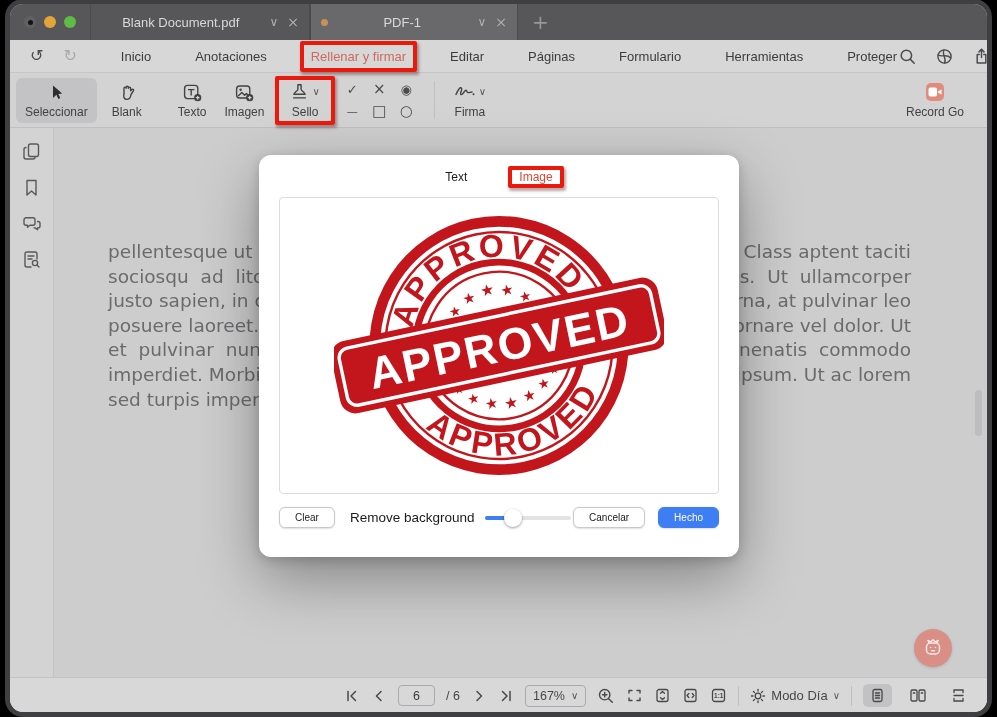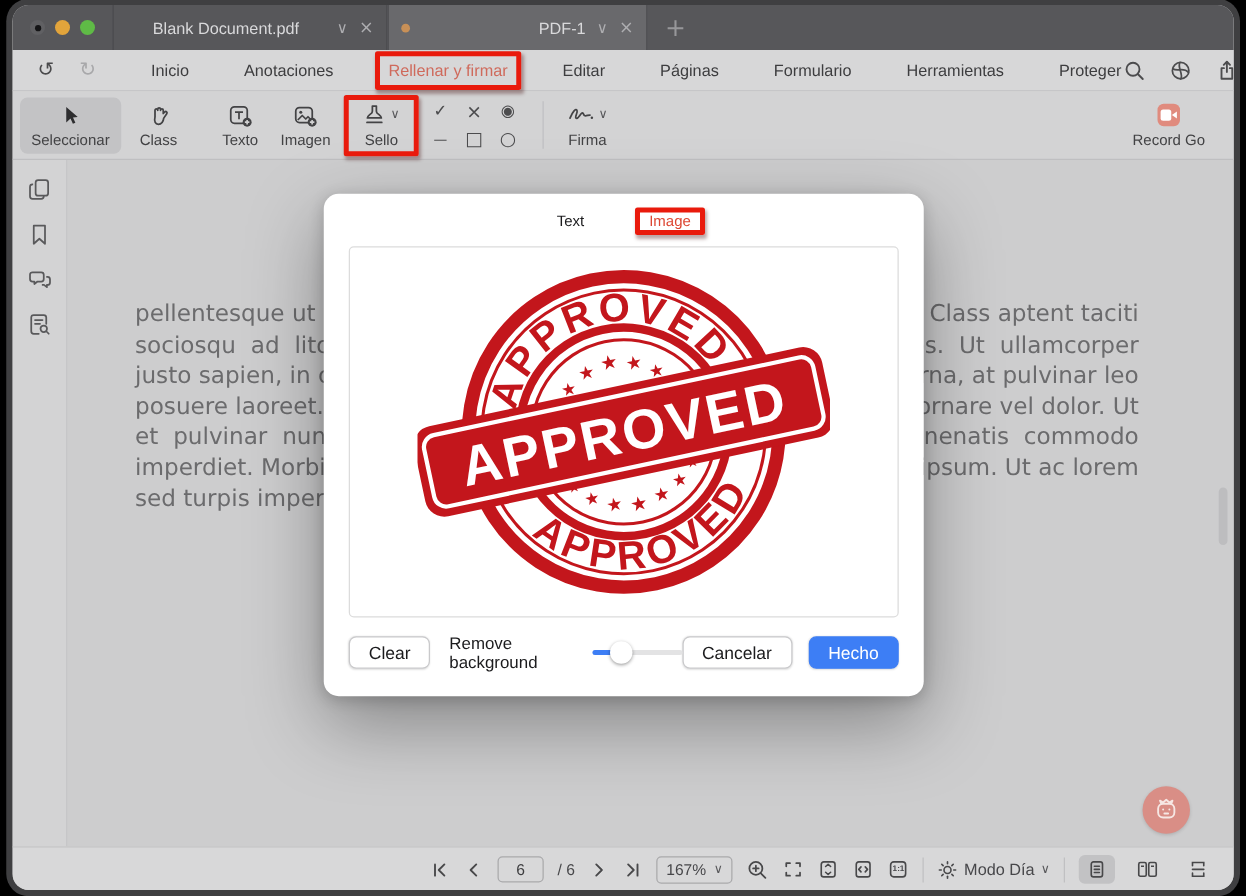--- a/index.html
+++ b/index.html
@@ -16,21 +16,21 @@
   .traffic { display:flex; align-items:center; gap:8px; padding:0 14px 0 14px; }
   .tl { width:12px; height:12px; border-radius:50%; position:relative; }
   .tl-close { background:#606063; }
   .tl-close::after { content:""; position:absolute; left:3.5px; top:3.5px; width:5px; height:5px; border-radius:50%; background:#141416; }
   .tl-min { background:#e2a43b; }
   .tl-max { background:#5fba46; }
   .tab { display:flex; align-items:center; border-left:1px solid #4b4b4e; border-right:1px solid #4b4b4e; padding:0 10px; min-width:0; }
   .tab-inactive { width:220px; }
   .tab-active { width:208px; background:#69696c; }
   .tab-title { color:#d9d9db; font-size:13px; flex:1; text-align:center; white-space:nowrap; overflow:hidden; }
-  .tab-active .tab-title { text-align:right; margin-left:8px; }
+  .tab-active .tab-title { text-align:center; margin-left:8px; }
   .tab-ctrl { color:#aeaeb1; font-size:12px; margin-left:9px; cursor:default; }
   .mod-dot { width:7px; height:7px; border-radius:50%; background:#c89057; flex:none; }
   .newtab { color:#97979a; font-size:20px; display:flex; align-items:center; padding:0 14px; }
 
   
   .menubar { height:33px; background:#d7d7d8; display:flex; align-items:center; border-bottom:1px solid #c6c6c8; padding:0 18px 0 20px; }
   .histbtn { font-size:16px; color:#4a4a4c; margin-right:20px; line-height:1; }
   .histbtn.disabled { color:#a8a8aa; }
   .menu-items { display:flex; gap:40px; margin-left:22px; align-items:center; }
   .menu-item { font-size:13px; color:#3d3d3f; white-space:nowrap; position:relative; padding:3px 2px; }
@@ -74,21 +74,21 @@
 
   
   .dialog { position:absolute; left:205px; top:27px; width:480px; height:402px; background:#fff; border-radius:12px;
     box-shadow:0 22px 60px rgba(0,0,0,.35), 0 3px 12px rgba(0,0,0,.18); z-index:50; }
   .dlg-tabs { display:flex; justify-content:center; gap:52px; padding-top:15px; }
   .dlg-tab { font-size:12px; color:#1b1b1d; position:relative; }
   .dlg-tab.active-img { color:#dd4733; }
   .preview { margin:13px 20px 0; height:297px; border:1px solid #dcdcdc; border-radius:4px; background:#fff;
     display:flex; align-items:center; justify-content:center; overflow:hidden; }
   .dlg-footer { display:flex; align-items:center; padding:0 20px; margin-top:13px; }
-  .btn { font-size:14px; color:#1b1b1d; background:#fff; border:1px solid #c9c9cb; border-radius:6px;
+  .btn { font-size:10px; color:#1b1b1d; background:#fff; border:1px solid #c9c9cb; border-radius:6px;
     padding:4px 15px; box-shadow:0 .5px 1.5px rgba(0,0,0,.12); }
   .btn-primary { background:#3d7ef5; border-color:#3d7ef5; color:#fff; }
   .rb-label { font-size:13.5px; color:#1b1b1d; margin-left:15px; }
   .slider { position:relative; width:86px; height:4px; border-radius:2px; background:#e3e3e4; margin-left:11px; }
   .slider .fill { position:absolute; left:0; top:0; height:4px; width:32%; border-radius:2px; background:#3d7ef5; }
   .slider .thumb { position:absolute; left:calc(32% - 9px); top:-7px; width:18px; height:18px; border-radius:50%;
     background:#fff; box-shadow:0 1px 3px rgba(0,0,0,.4); }
   .spacer { flex:1; }
   .dlg-footer .btn + .btn { margin-left:13px; }
 
@@ -183,21 +183,21 @@
             </svg>
         </span>
         <span>Seleccionar</span>
       </div>
       <div class="tb-item" style="margin-left:6px;">
         <span class="ico">
           <svg width="18" height="18" viewBox="0 0 18 18" fill="none" stroke="#434345" stroke-width="1.4" stroke-linejoin="round" stroke-linecap="round">
             <path d="M6 10.5 V5.2 a1.1 1.1 0 0 1 2.2 0 V4.3 a1.1 1.1 0 0 1 2.2 0 v.9 a1.1 1.1 0 0 1 2.2 0 v2.6 l1.3-1.3 a1.05 1.05 0 0 1 1.5 1.45 L13 11.5 c-.4 3-1.9 4.9-4.3 4.9 -2.3 0-3.6-2.1-2.7-5.9 z"></path>
           </svg>
         </span>
-        <span>Class</span>
+        <span>Blank</span>
       </div>
       <div class="tb-item" style="margin-left:18px;">
         <span class="ico">
           <svg width="20" height="20" viewBox="0 0 20 20" fill="none" stroke="#434345" stroke-width="1.4">
             <rect x="2.6" y="3.4" width="13.2" height="13.2" rx="3"></rect>
             <line x1="6" y1="7.6" x2="12.4" y2="7.6"></line>
               <line x1="9.2" y1="7.6" x2="9.2" y2="13.4"></line>
             <circle cx="15.7" cy="15.7" r="3.6" fill="#434345" stroke="none"></circle>
             <line x1="15.7" y1="13.9" x2="15.7" y2="17.5" stroke="#d3d3d4" stroke-width="1.3"></line>
             <line x1="13.9" y1="15.7" x2="17.5" y2="15.7" stroke="#d3d3d4" stroke-width="1.3"></line>

